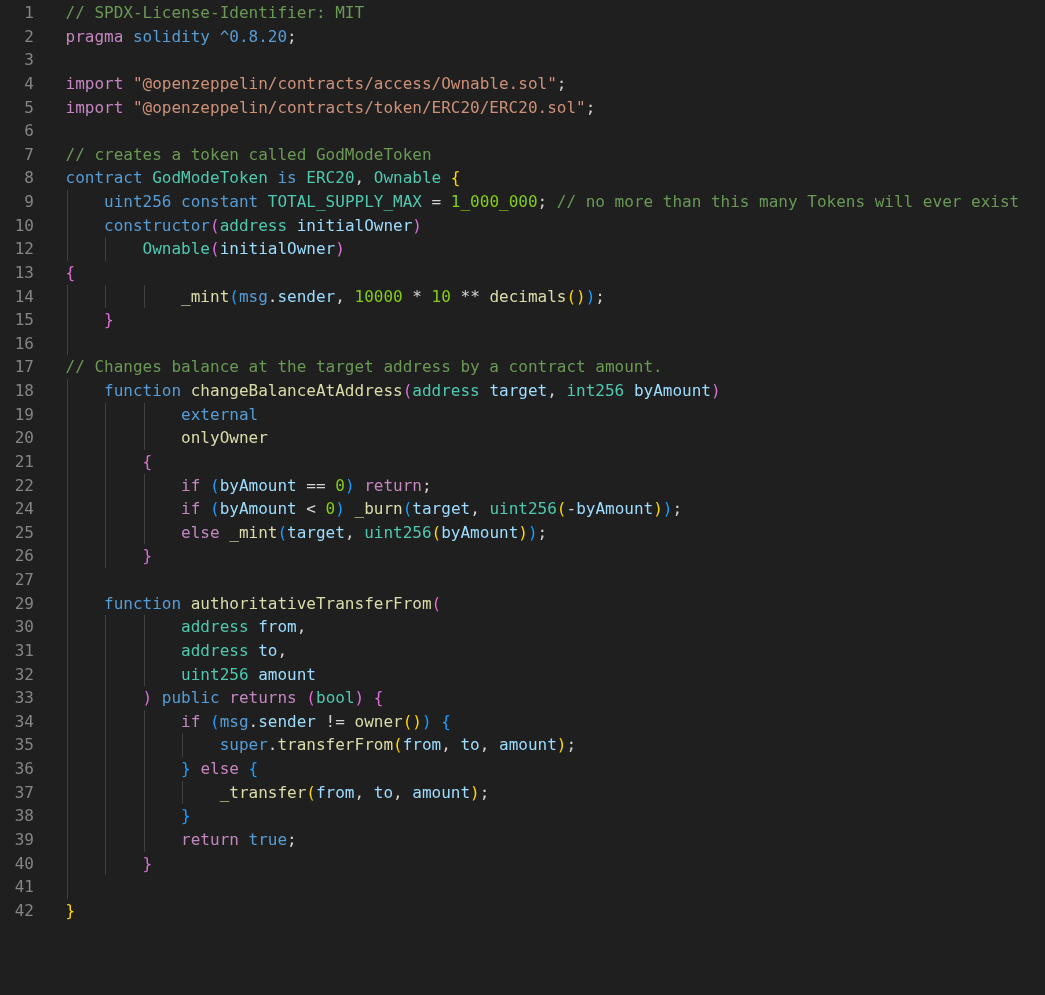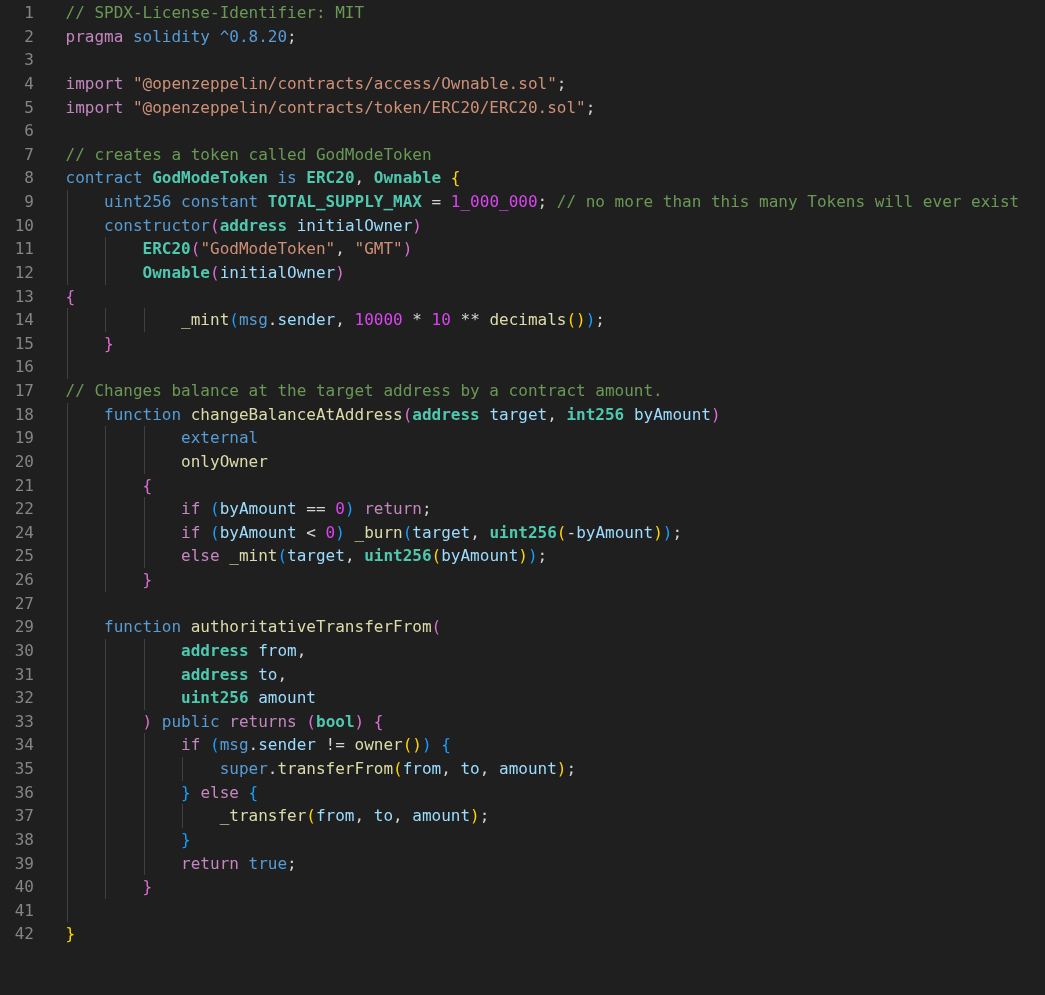--- a/index.html
+++ b/index.html
@@ -40,35 +40,34 @@
     white-space: pre;
     flex: 1 1 auto;
   }
   .guide {
     position: absolute;
     top: 0;
     bottom: 0;
     width: 1px;
   }
 </style>
-<style>.tk-cm{color:#6A9955;}.tk-kw{color:#569CD6;}.tk-ctl{color:#C586C0;}.tk-type{color:#4EC9B0;font-weight:bold;}.tk-fn{color:#DCDCAA;}.tk-var{color:#9CDCFE;}.tk-num{color:#d946ef;}.tk-str{color:#CE9178;}.tk-pun{color:#D4D4D4;}.tk-b1{color:#FFD700;}.tk-b2{color:#DA70D6;}.tk-b3{color:#179FFF;}body,#editor{background:#1f1f1f;}.ln{color:#858585;}.guide{background:#404040;}</style></head>
+<style>.tk-cm{color:#6A9955;}.tk-kw{color:#569CD6;}.tk-ctl{color:#C586C0;}.tk-type{color:#4EC9B0;}.tk-fn{color:#DCDCAA;}.tk-var{color:#9CDCFE;}.tk-num{color:#84cc16;}.tk-str{color:#CE9178;}.tk-pun{color:#D4D4D4;}.tk-b1{color:#FFD700;}.tk-b2{color:#DA70D6;}.tk-b3{color:#179FFF;}body,#editor{background:#1f1f1f;}.ln{color:#858585;}.guide{background:#404040;}</style></head>
 <body>
 
 <div id="editor">
     <div class="line"><span class="ln">1</span><span class="content"><span class="tk-cm">// SPDX-License-Identifier: MIT</span></span></div>
     <div class="line"><span class="ln">2</span><span class="content"><span class="tk-ctl">pragma</span><span class="tk-pun"> </span><span class="tk-kw">solidity</span><span class="tk-pun"> </span><span class="tk-kw">^0.8.20</span><span class="tk-pun">;</span></span></div>
     <div class="line"><span class="ln">3</span><span class="content"></span></div>
     <div class="line"><span class="ln">4</span><span class="content"><span class="tk-ctl">import</span><span class="tk-pun"> </span><span class="tk-str">"@openzeppelin/contracts/access/Ownable.sol"</span><span class="tk-pun">;</span></span></div>
     <div class="line"><span class="ln">5</span><span class="content"><span class="tk-ctl">import</span><span class="tk-pun"> </span><span class="tk-str">"@openzeppelin/contracts/token/ERC20/ERC20.sol"</span><span class="tk-pun">;</span></span></div>
     <div class="line"><span class="ln">6</span><span class="content"></span></div>
     <div class="line"><span class="ln">7</span><span class="content"><span class="tk-cm">// creates a token called GodModeToken</span></span></div>
     <div class="line"><span class="ln">8</span><span class="content"><span class="tk-kw">contract</span><span class="tk-pun"> </span><span class="tk-type">GodModeToken</span><span class="tk-pun"> </span><span class="tk-kw">is</span><span class="tk-pun"> </span><span class="tk-type">ERC20</span><span class="tk-pun">, </span><span class="tk-type">Ownable</span><span class="tk-pun"> </span><span class="tk-b1">{</span></span></div>
     <div class="line"><span class="ln">9</span><span class="content"><span class="guide" style="left: 1px;"></span>    <span class="tk-kw">uint256</span><span class="tk-pun"> </span><span class="tk-kw">constant</span><span class="tk-pun"> </span><span class="tk-type">TOTAL_SUPPLY_MAX</span><span class="tk-pun"> = </span><span class="tk-num">1_000_000</span><span class="tk-pun">; </span><span class="tk-cm">// no more than this many Tokens will ever exist</span></span></div>
     <div class="line"><span class="ln">10</span><span class="content"><span class="guide" style="left: 1px;"></span>    <span class="tk-kw">constructor</span><span class="tk-b2">(</span><span class="tk-type">address</span><span class="tk-pun"> </span><span class="tk-var">initialOwner</span><span class="tk-b2">)</span></span></div>
-    <div class="line"><span class="ln">11</span><span class="content"><span class="guide" style="left: 1px;"></span><span class="guide" style="left: 39.532px;"></span>        <span class="tk-type">ERC20</span><span class="tk-b2">(</span><span class="tk-str">"GodModeToken"</span><span class="tk-pun">, </span><span class="tk-str">"GMT"</span><span class="tk-b2">)</span></span></div>
     <div class="line"><span class="ln">12</span><span class="content"><span class="guide" style="left: 1px;"></span><span class="guide" style="left: 39.532px;"></span>        <span class="tk-type">Ownable</span><span class="tk-b2">(</span><span class="tk-var">initialOwner</span><span class="tk-b2">)</span></span></div>
     <div class="line"><span class="ln">13</span><span class="content"><span class="tk-b2">{</span></span></div>
     <div class="line"><span class="ln">14</span><span class="content"><span class="guide" style="left: 1px;"></span><span class="guide" style="left: 39.532px;"></span><span class="guide" style="left: 78.064px;"></span>            <span class="tk-fn">_mint</span><span class="tk-b3">(</span><span class="tk-kw">msg</span><span class="tk-pun">.</span><span class="tk-var">sender</span><span class="tk-pun">, </span><span class="tk-num">10000</span><span class="tk-pun"> * </span><span class="tk-num">10</span><span class="tk-pun"> ** </span><span class="tk-fn">decimals</span><span class="tk-b1">()</span><span class="tk-b3">)</span><span class="tk-pun">;</span></span></div>
     <div class="line"><span class="ln">15</span><span class="content"><span class="guide" style="left: 1px;"></span>    <span class="tk-b2">}</span></span></div>
     <div class="line"><span class="ln">16</span><span class="content"><span class="guide" style="left: 1px;"></span></span></div>
     <div class="line"><span class="ln">17</span><span class="content"><span class="tk-cm">// Changes balance at the target address by a contract amount.</span></span></div>
     <div class="line"><span class="ln">18</span><span class="content"><span class="guide" style="left: 1px;"></span>    <span class="tk-kw">function</span><span class="tk-pun"> </span><span class="tk-fn">changeBalanceAtAddress</span><span class="tk-b2">(</span><span class="tk-type">address</span><span class="tk-pun"> </span><span class="tk-var">target</span><span class="tk-pun">, </span><span class="tk-type">int256</span><span class="tk-pun"> </span><span class="tk-var">byAmount</span><span class="tk-b2">)</span></span></div>
     <div class="line"><span class="ln">19</span><span class="content"><span class="guide" style="left: 1px;"></span><span class="guide" style="left: 39.532px;"></span><span class="guide" style="left: 78.064px;"></span>            <span class="tk-kw">external</span></span></div>
     <div class="line"><span class="ln">20</span><span class="content"><span class="guide" style="left: 1px;"></span><span class="guide" style="left: 39.532px;"></span><span class="guide" style="left: 78.064px;"></span>            <span class="tk-fn">onlyOwner</span></span></div>
     <div class="line"><span class="ln">21</span><span class="content"><span class="guide" style="left: 1px;"></span><span class="guide" style="left: 39.532px;"></span>        <span class="tk-b2">{</span></span></div>

